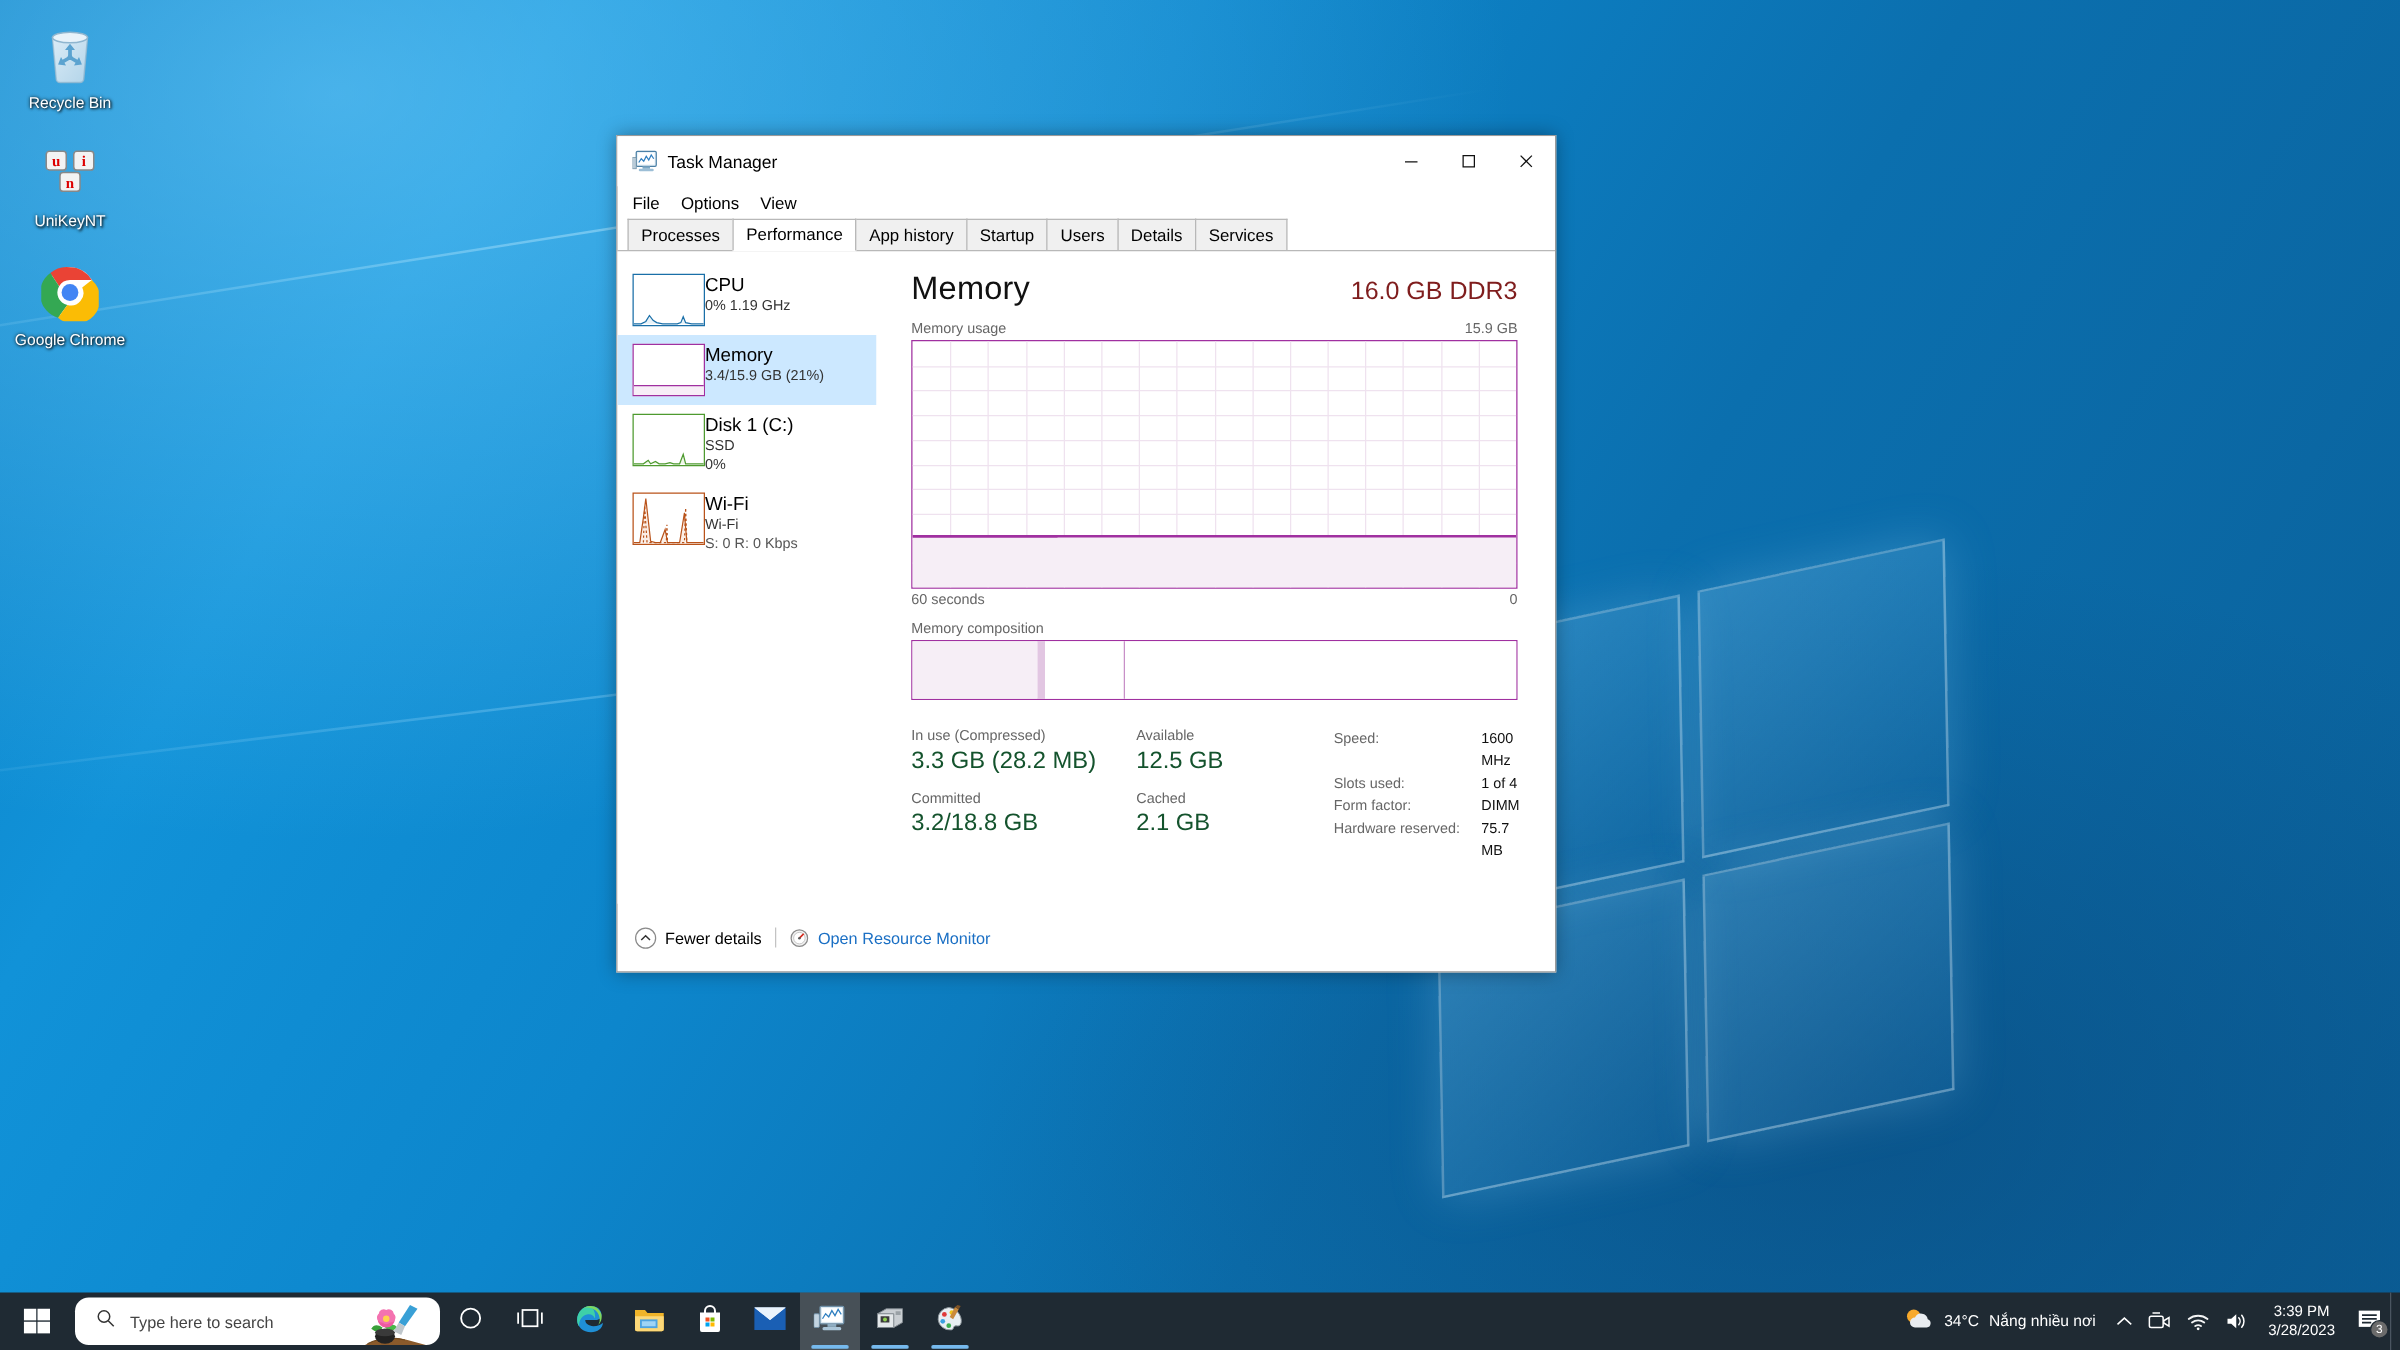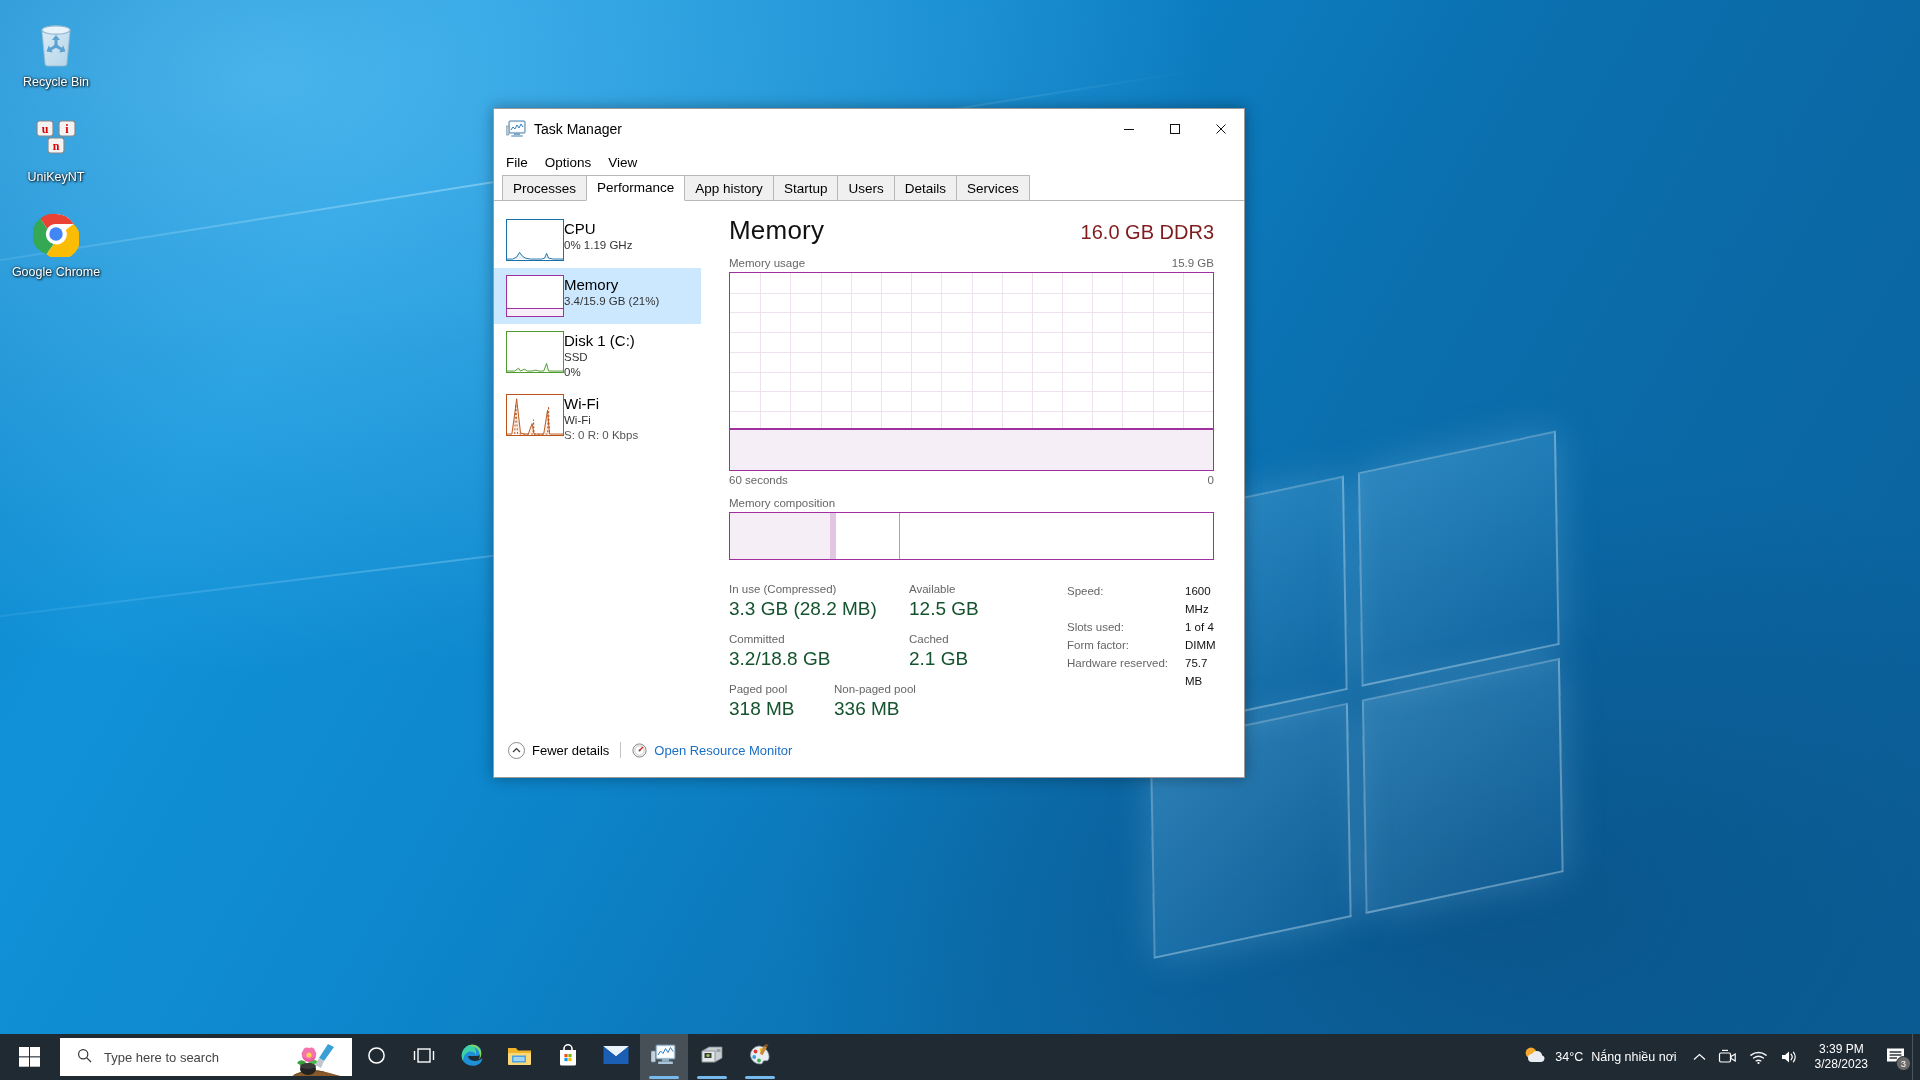--- a/index.html
+++ b/index.html
@@ -133,21 +133,21 @@
   .foot-link { font-size:13px; color:#1a6fc4; }
 
   
   #taskbar {
     position:absolute; left:0; bottom:0; width:1920px; height:46px;
     background:#1f2a33; display:flex; align-items:center;
   }
   .start-btn { width:60px; height:46px; display:flex; align-items:center; justify-content:center; }
   .searchbox {
     width:292px; height:38px; background:#fff; display:flex; align-items:center;
-    margin-left:0; position:relative; overflow:hidden;
+    margin-left:0; position:relative; overflow:hidden;border-radius:11px;
   }
   .searchbox .mag { margin-left:17px; margin-right:12px; }
   .searchbox .ph { font-size:13px; color:#444; }
   .search-art { position:absolute; right:4px; bottom:-2px; width:64px; height:40px; }
   .tb-btn { width:48px; height:46px; display:flex; align-items:center; justify-content:center; position:relative; }
   .tb-btn.running::after {
     content:""; position:absolute; left:9px; right:9px; bottom:1px; height:3px;
     background:#76b9ed; border-radius:2px;
   }
   .tb-btn.active { background:rgba(255,255,255,.18); }
@@ -415,30 +415,20 @@
             <div class="st-cell" style="width:180px">
               <div class="st-lbl">Committed</div>
               <div class="st-val">3.2/18.8 GB</div>
             </div>
             <div class="st-cell">
               <div class="st-lbl">Cached</div>
               <div class="st-val">2.1 GB</div>
             </div>
           </div>
 
-          <div class="st-grp">
-            <div class="st-cell" style="width:105px">
-              <div class="st-lbl">Paged pool</div>
-              <div class="st-val">318 MB</div>
-            </div>
-            <div class="st-cell">
-              <div class="st-lbl">Non-paged pool</div>
-              <div class="st-val">336 MB</div>
-            </div>
-          </div>
 
         </div>
 
         <div class="stats-right">
           <div class="sr-row">
             <span class="sr-lbl">Speed:</span>
             <span class="sr-val">1600 MHz</span>
           </div>
           <div class="sr-row">
             <span class="sr-lbl">Slots used:</span>

